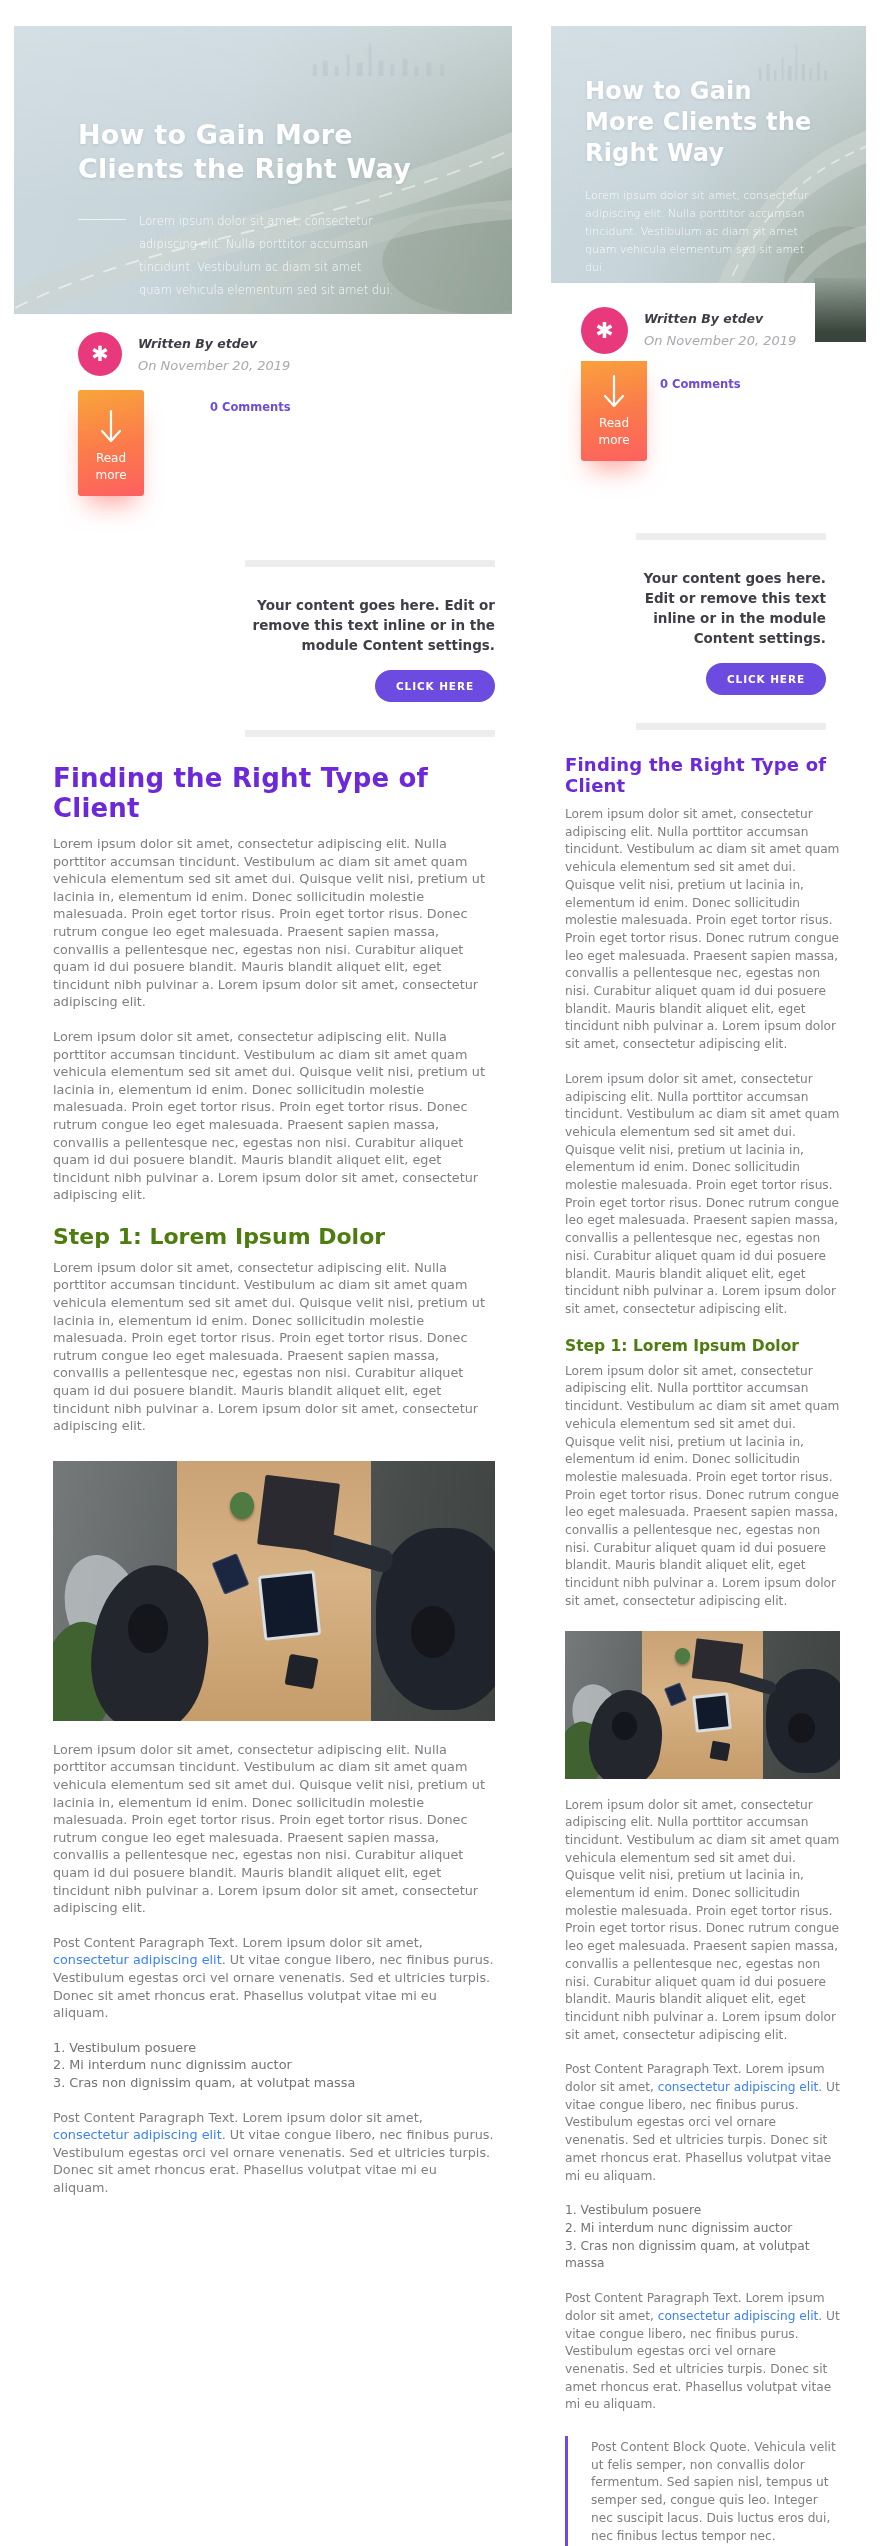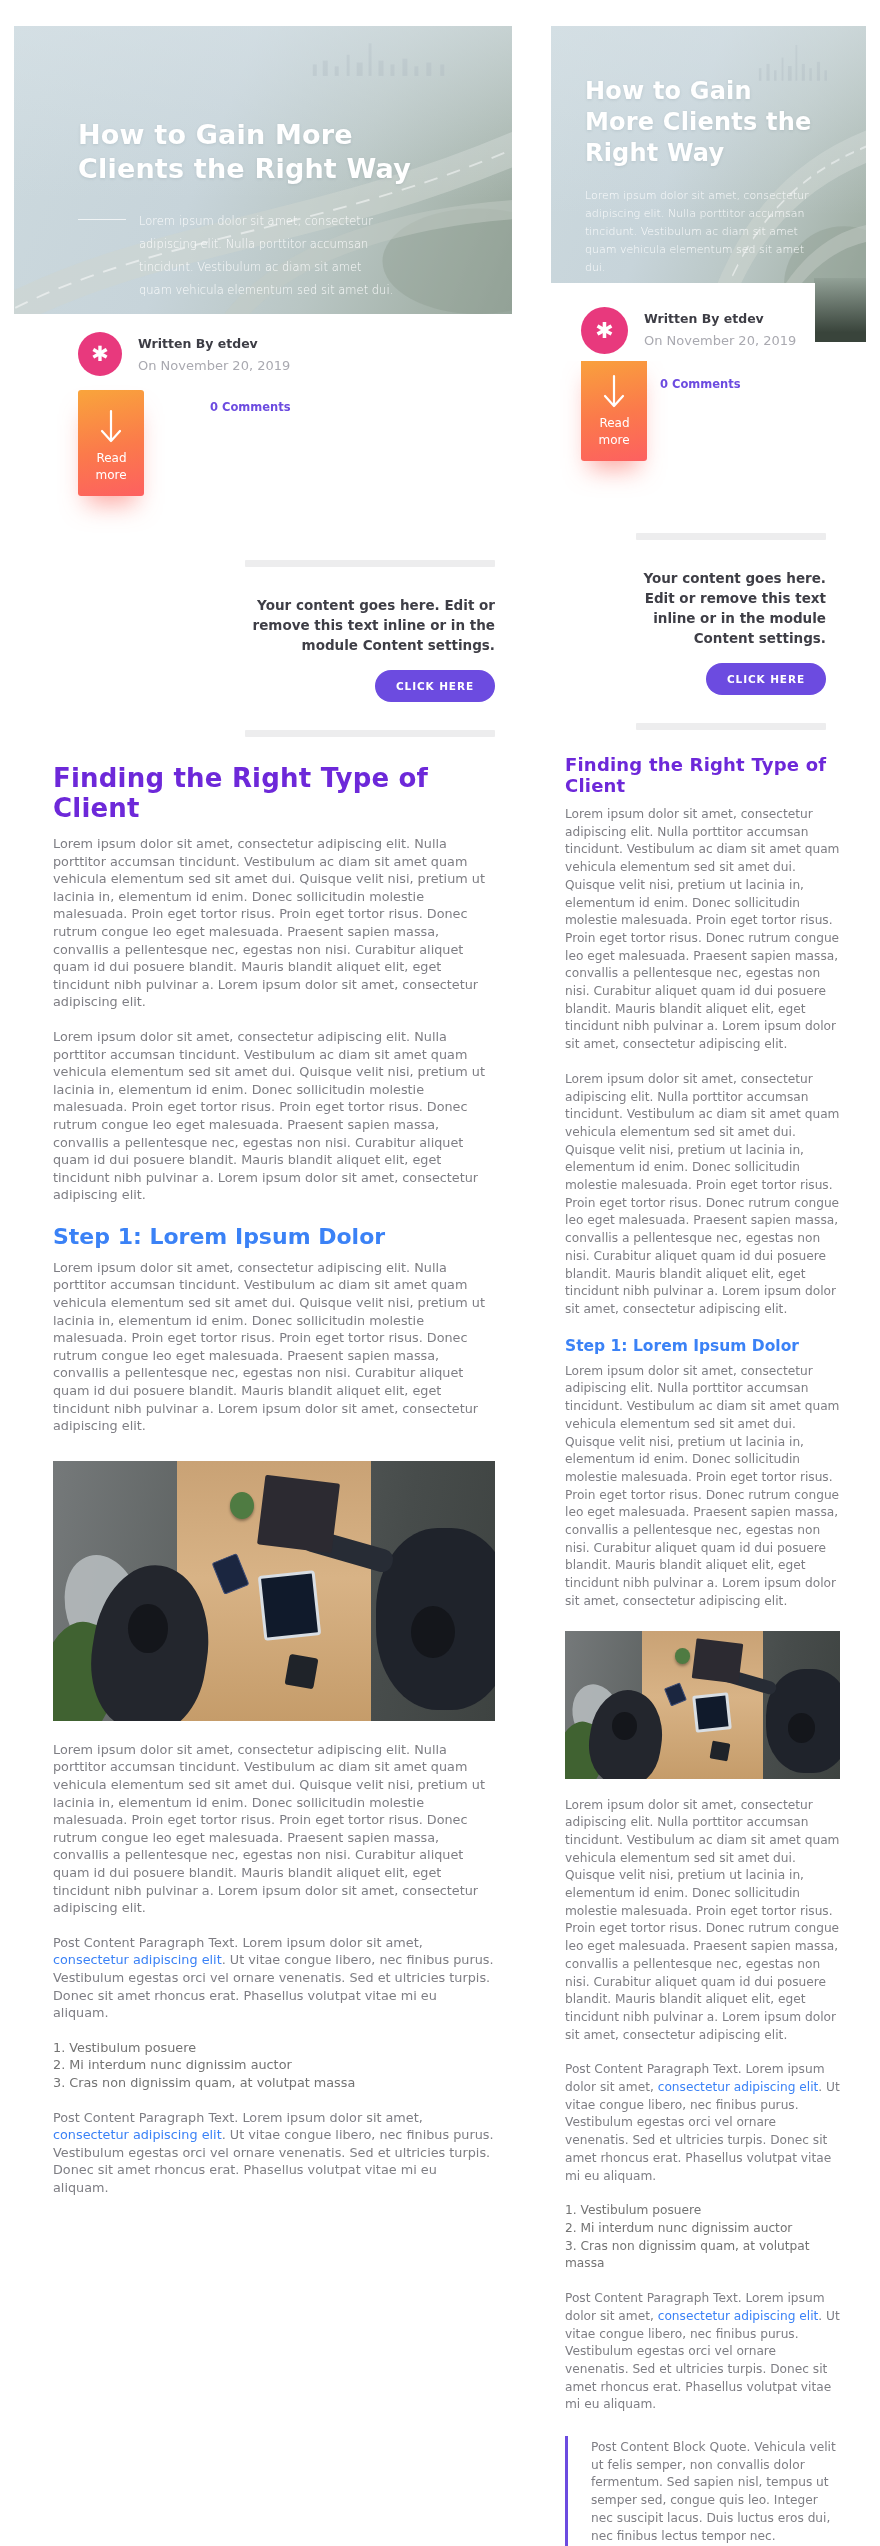--- a/index.html
+++ b/index.html
@@ -39,35 +39,35 @@
 
   
   .author { display:flex; align-items:flex-start; background:#fff; }
   .pg-a .author { padding:18px 0 0 64px; }
   .pg-b .author { position:absolute; left:0; top:257px; width:264px; min-height:78px;
                   padding:24px 0 0 30px; z-index:3; }
   .avatar { border-radius:50%; background:#e8397d; color:#fff; display:flex;
             align-items:center; justify-content:center; flex:none; }
   .pg-a .avatar { width:44px; height:44px; font-size:21px; }
   .pg-b .avatar { width:47px; height:47px; font-size:22px; }
-  .author-info { margin-left:16px; padding-top:4px; }
+  .author-info { margin-left:16px; padding-top:4px;font-style:italic; }
   .author-name { font-size:12.5px; font-weight:700; color:#3d3d45; }
   .author-date { font-size:13px; color:#a9a9b0; margin-top:7px; }
 
   
   .meta { display:flex; align-items:flex-start; }
   .pg-a .meta { padding:14px 0 0 64px; }
   .pg-b .meta { padding:13px 0 0 30px; }
   .readmore { width:66px; height:106px; border-radius:3px; cursor:pointer; flex:none;
     background:linear-gradient(168deg,#f9a33c 2%,#fb7a4b 55%,#fd6060 100%);
     display:flex; flex-direction:column; align-items:center; color:#fff;
     box-shadow:0 16px 24px -8px rgba(252,100,90,.55); text-decoration:none; }
   .readmore svg { margin-top:18px; }
   .readmore-label { margin-top:auto; margin-bottom:12px; font-size:12px; line-height:17px;
-                    text-align:right; font-weight:400; }
+                    text-align:center; font-weight:400; }
   .comments { color:#6c4be0; font-size:11.5px; font-weight:600; text-decoration:none; }
   .pg-a .comments { margin:10px 0 0 66px; }
   .pg-b .comments { margin:22px 0 0 13px; }
 
   
   .pg-a .article { padding:0 17px 0 39px; }
   .pg-b .article { padding:0 26px 0 14px; }
 
   .bar { height:7px; background:#ededee; border-radius:1px; }
   .cta { }
@@ -76,21 +76,21 @@
   .pg-b .cta.right { width:190px; margin:72px 14px 0 auto; }
   .cta-text { color:#3e3e46; font-weight:700; font-size:13.5px; line-height:20px; margin:28px 0 15px; }
   .cta-btn { display:inline-block; background:#6c4be0; color:#fff; border:none; cursor:pointer;
     font-family:inherit; font-weight:700; font-size:10.5px; letter-spacing:.9px;
     padding:10px 21px; border-radius:999px; }
   .cta .bar2 { margin-top:28px; }
 
   .h1 { color:#6d28d9; font-weight:700; letter-spacing:.2px; }
   .pg-a .h1 { font-size:26px; margin:26px 0 12px; }
   .pg-b .h1 { font-size:18px; margin:24px 0 10px; }
-  .h2 { color:#3b82f6; font-weight:700; }
+  .h2 { color:#4d7c0f; font-weight:700; }
   .pg-a .h2 { font-size:22px; margin:20px 0 10px; }
   .pg-b .h2 { font-size:15.5px; margin:18px 0 8px; }
   .body { color:#7e7e84; }
   .pg-a .body { font-size:12.8px; line-height:17.6px; margin:0 0 17px; }
   .pg-b .body { font-size:12.2px; line-height:17.7px; margin:0 0 17px; }
   .inline-link { color:#3b82f6; text-decoration:none; }
   ol.list { list-style-position:inside; color:#737373; margin:0 0 17px; }
   .pg-a ol.list { font-size:12.8px; line-height:17.6px; }
   .pg-b ol.list { font-size:12.2px; line-height:17.7px; }
   blockquote { border-left:3px solid #6c4be0; padding:3px 0 3px 23px; margin:22px 0 20px; }

